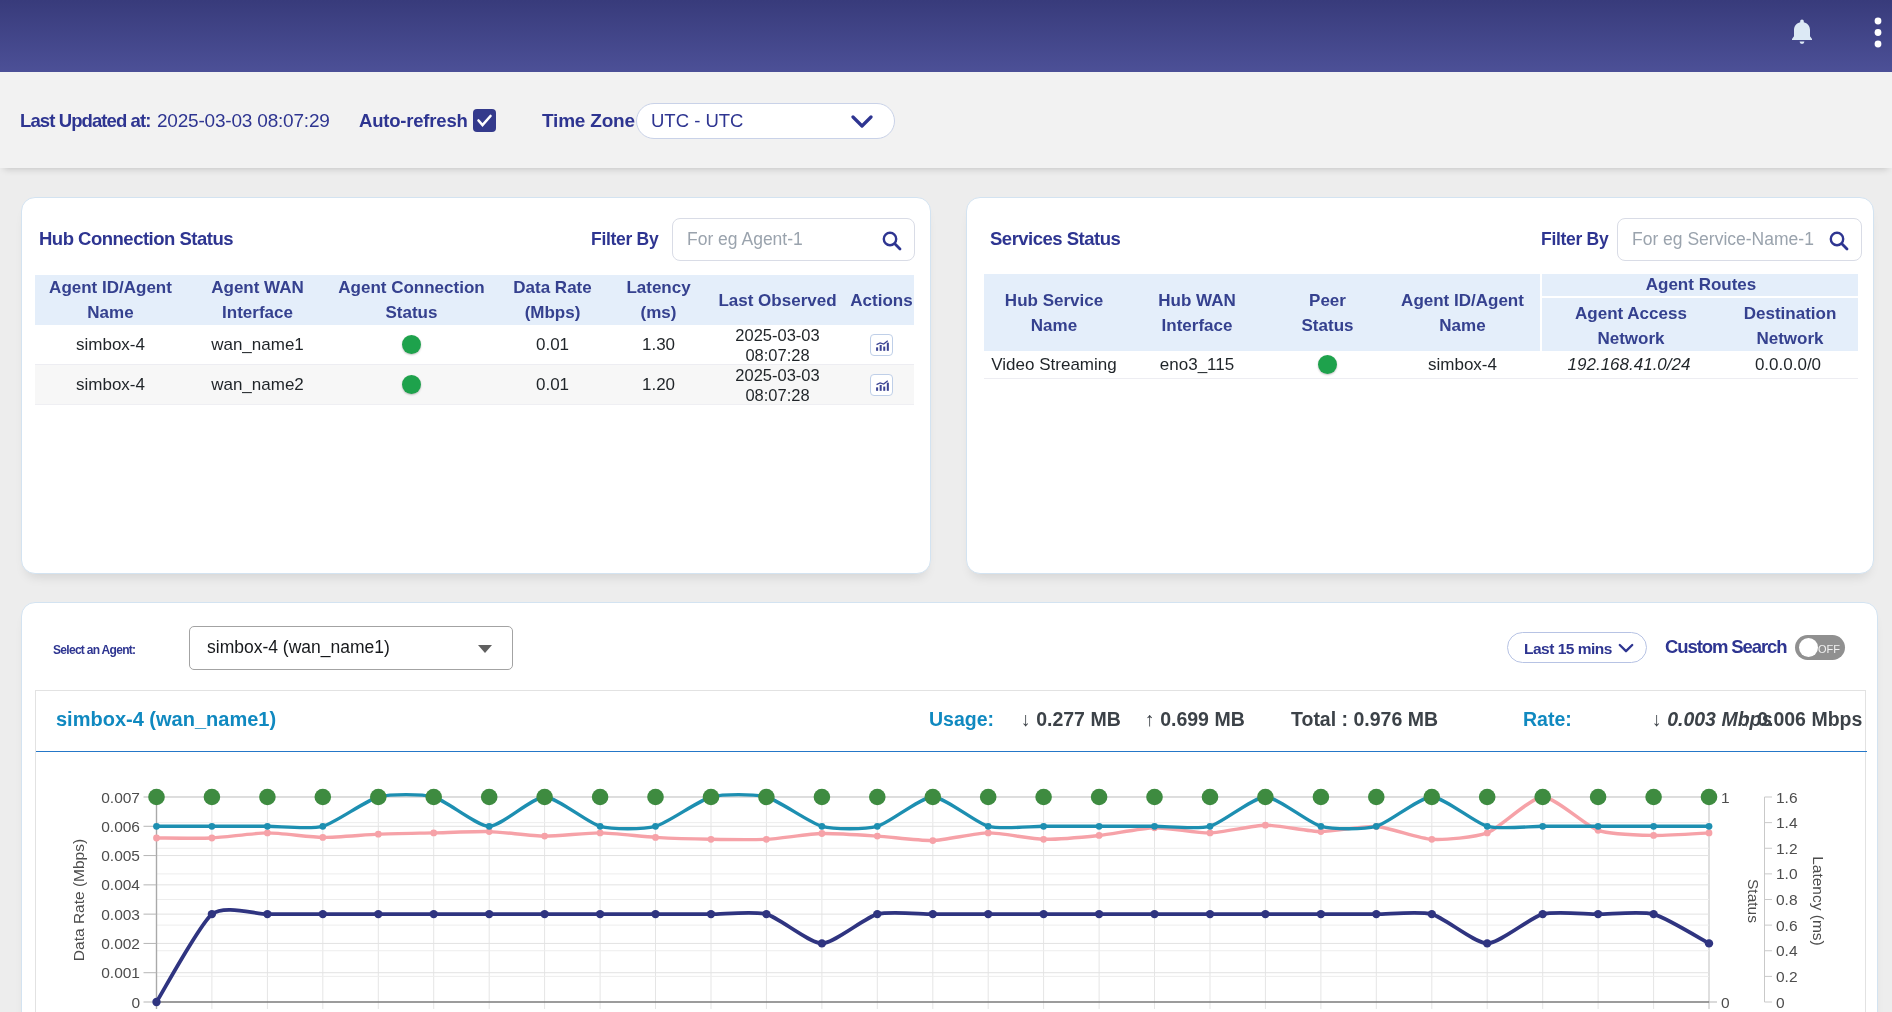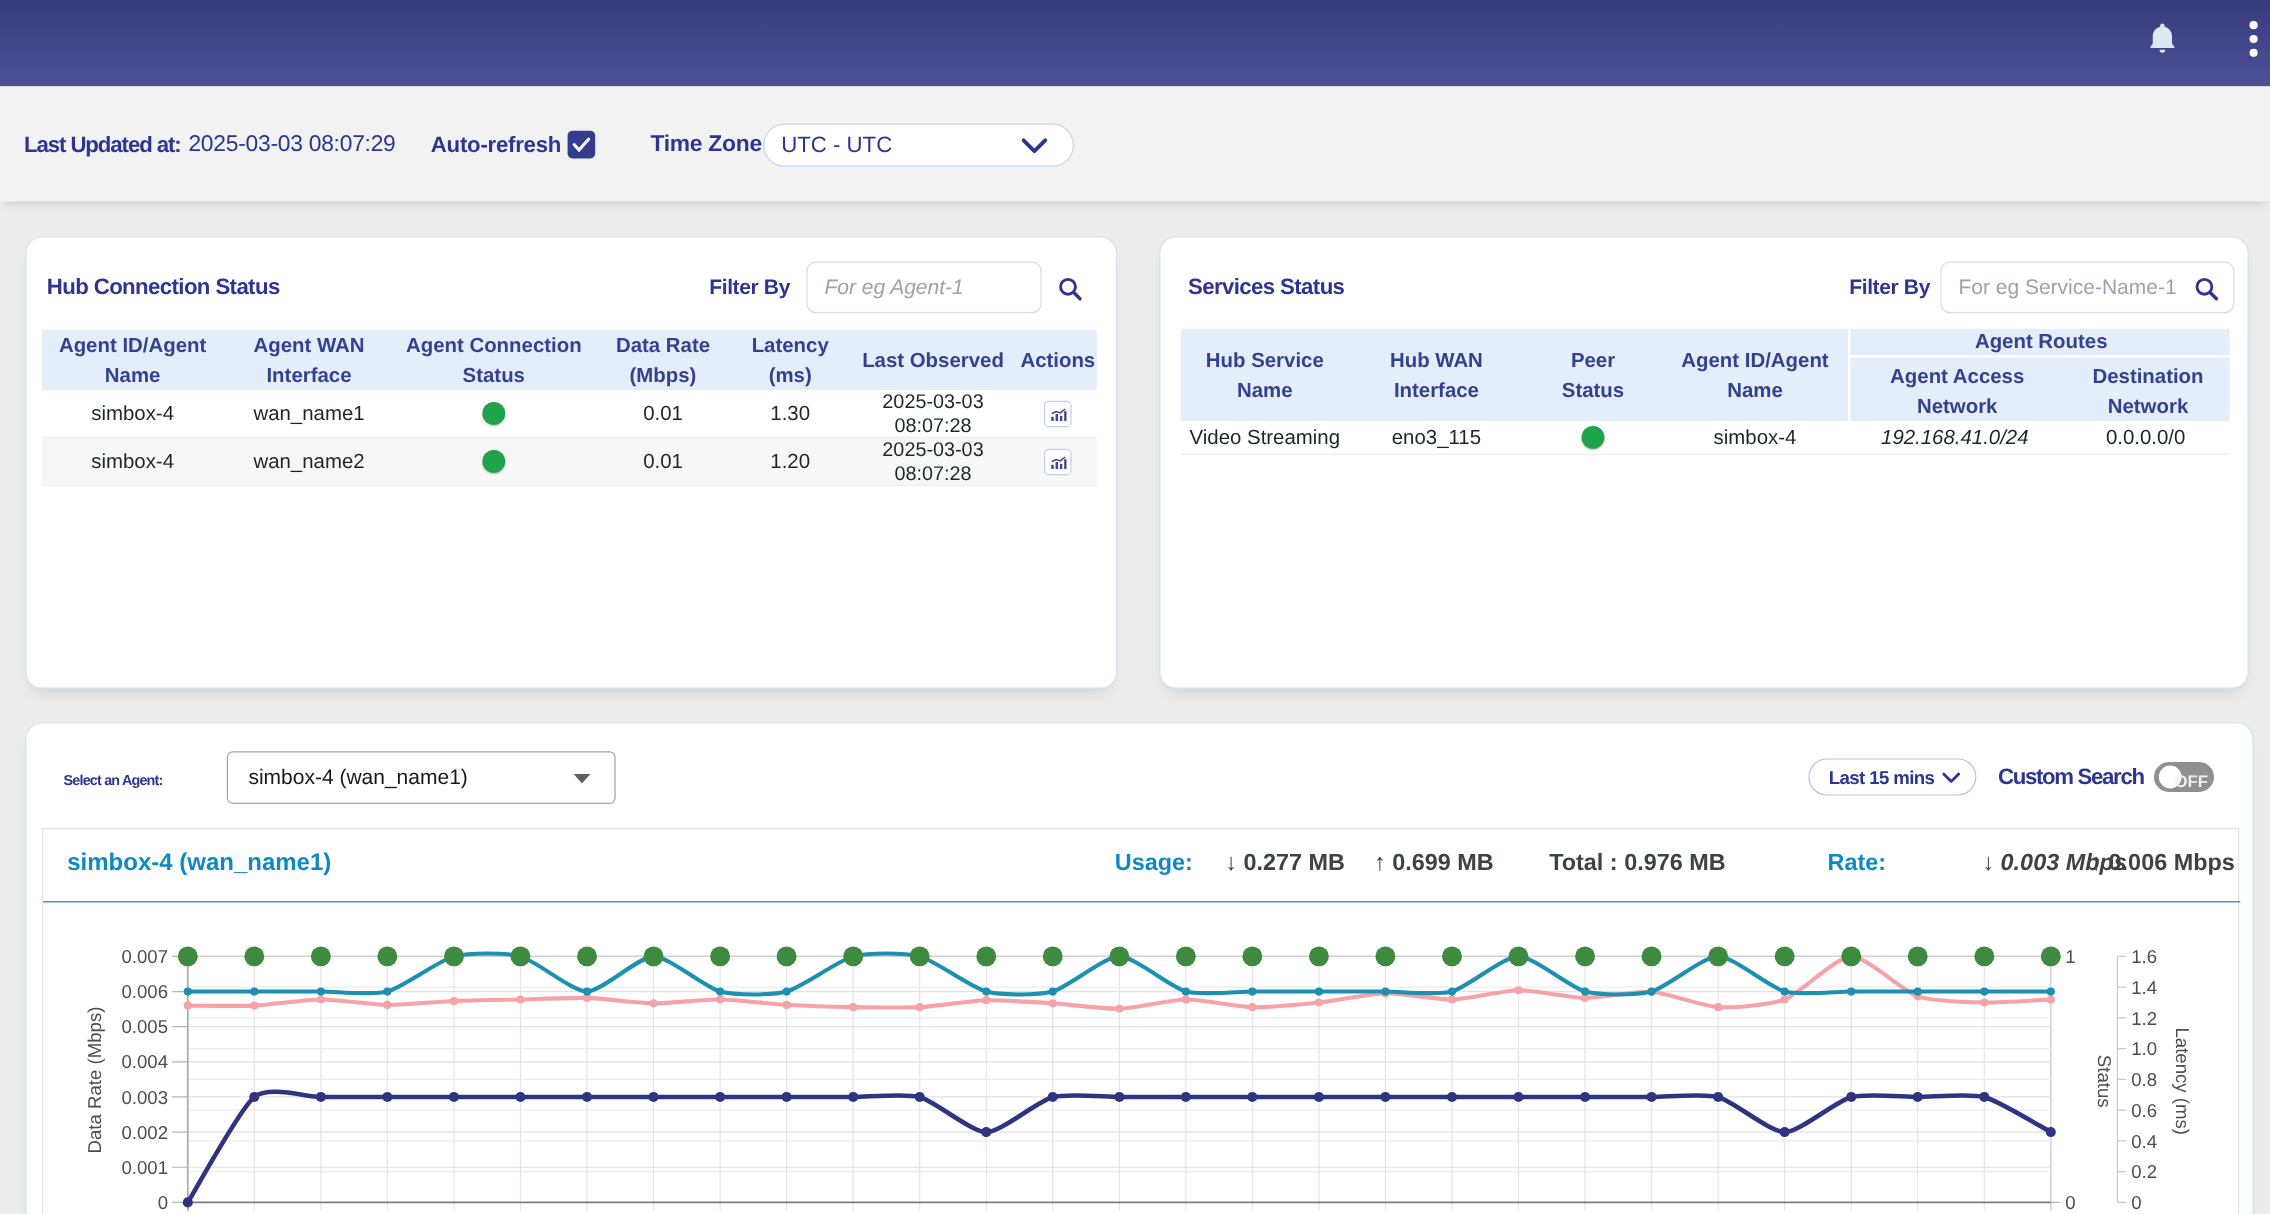--- a/index.html
+++ b/index.html
@@ -41,21 +41,21 @@
   display:flex; align-items:center; justify-content:center; }
 
 .sel { position:absolute; left:189px; top:626px; width:324px; height:44px; border:1px solid #a3a3a3;
   border-radius:5px; background:#fff; }
 .sel span { position:absolute; left:17px; top:10px; font-size:17.5px; color:#16181b; }
 .caret { position:absolute; width:0; height:0; border-left:7px solid transparent; border-right:7px solid transparent; border-top:8px solid #606060; }
 .pill15 { position:absolute; left:1507px; top:632px; width:140px; height:31px; border:1px solid #b7c3e4;
   border-radius:16px; background:#fff; }
 .toggle { position:absolute; left:1795px; top:635px; width:50px; height:25px; border-radius:13px; background:#909090; }
 .toggle .knob { position:absolute; left:3.5px; top:3px; width:19px; height:19px; border-radius:50%; background:#fff; }
-.toggle .off { position:absolute; right:5px; top:8px; font-size:14px; font-weight:bold; color:#f0f0f0; }
+.toggle .off { position:absolute; right:5px; top:8px; font-size:11px; font-weight:normal; color:#f0f0f0; }
 .panel { position:absolute; left:35px; top:690px; width:1831px; height:322px; background:#fff;
   border:1px solid #e2e2e2; border-bottom:none; }
 .phead { position:absolute; left:0; top:0; width:1831px; height:61px; border-bottom:1.5px solid #2577c8; }
 .ph-title { position:absolute; left:20px; top:17px; font-size:20px; font-weight:bold; color:#1089c0; }
 .ph-item { position:absolute; top:18px; font-size:19.5px; font-weight:bold; color:#3c4248; white-space:nowrap; }
 .ph-item.teal { color:#1089c0; }
 </style>
 </head>
 <body>
 <div class="header">
@@ -87,21 +87,21 @@
       <path d="M2 2l9 9 9-9" stroke="#2e3591" stroke-width="3.2" fill="none" stroke-linecap="round" stroke-linejoin="round"></path>
     </svg>
 </div>
 
 <div class="card" id="card1"></div>
 <div class="card" id="card2"></div>
 <div class="card" id="card3"></div>
 
 <div class="cardtitle" style="left:39px;">Hub Connection Status</div>
 <div class="filterlbl" style="left:591px;">Filter By</div>
-<div class="finput" style="left:672px; width:196px;font-style:italic;">
+<div class="finput" style="left:672px; width:243px;">
   <div class="ph">For eg Agent-1</div>
   <svg class="abs" style="left:208px; top:11px;" width="22" height="22" viewBox="0 0 22 22">
     <circle cx="9" cy="9" r="6.2" stroke="#2e3591" stroke-width="2.4" fill="none"></circle>
     <line x1="13.8" y1="13.8" x2="19" y2="19" stroke="#2e3591" stroke-width="2.8" stroke-linecap="round"></line>
   </svg>
 </div>
 <div class="thead" style="left:35px; top:275px; width:879px; height:50px;">
   <div class="th" style="width:151px;">Agent ID/Agent<br>Name</div>
   <div class="th" style="width:143px;">Agent WAN<br>Interface</div>
   <div class="th" style="width:165px;">Agent Connection<br>Status</div>

